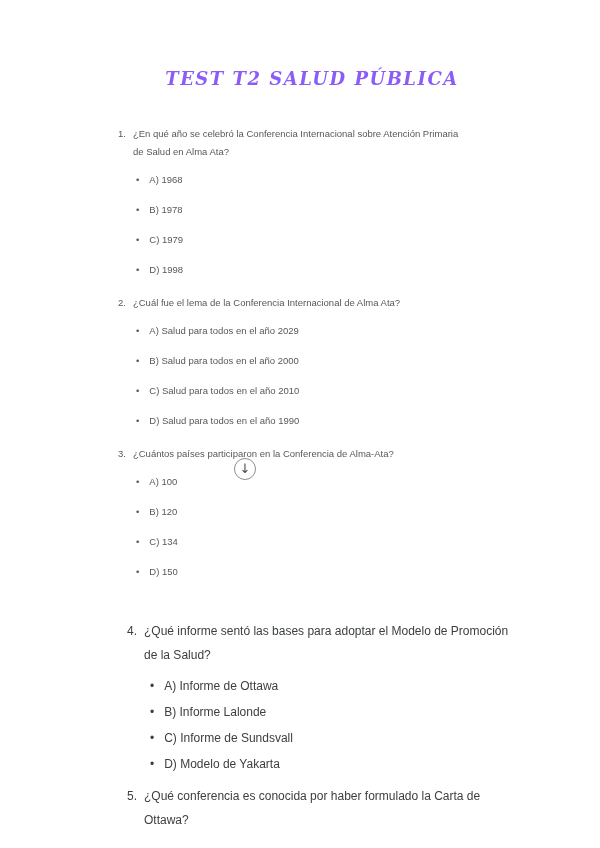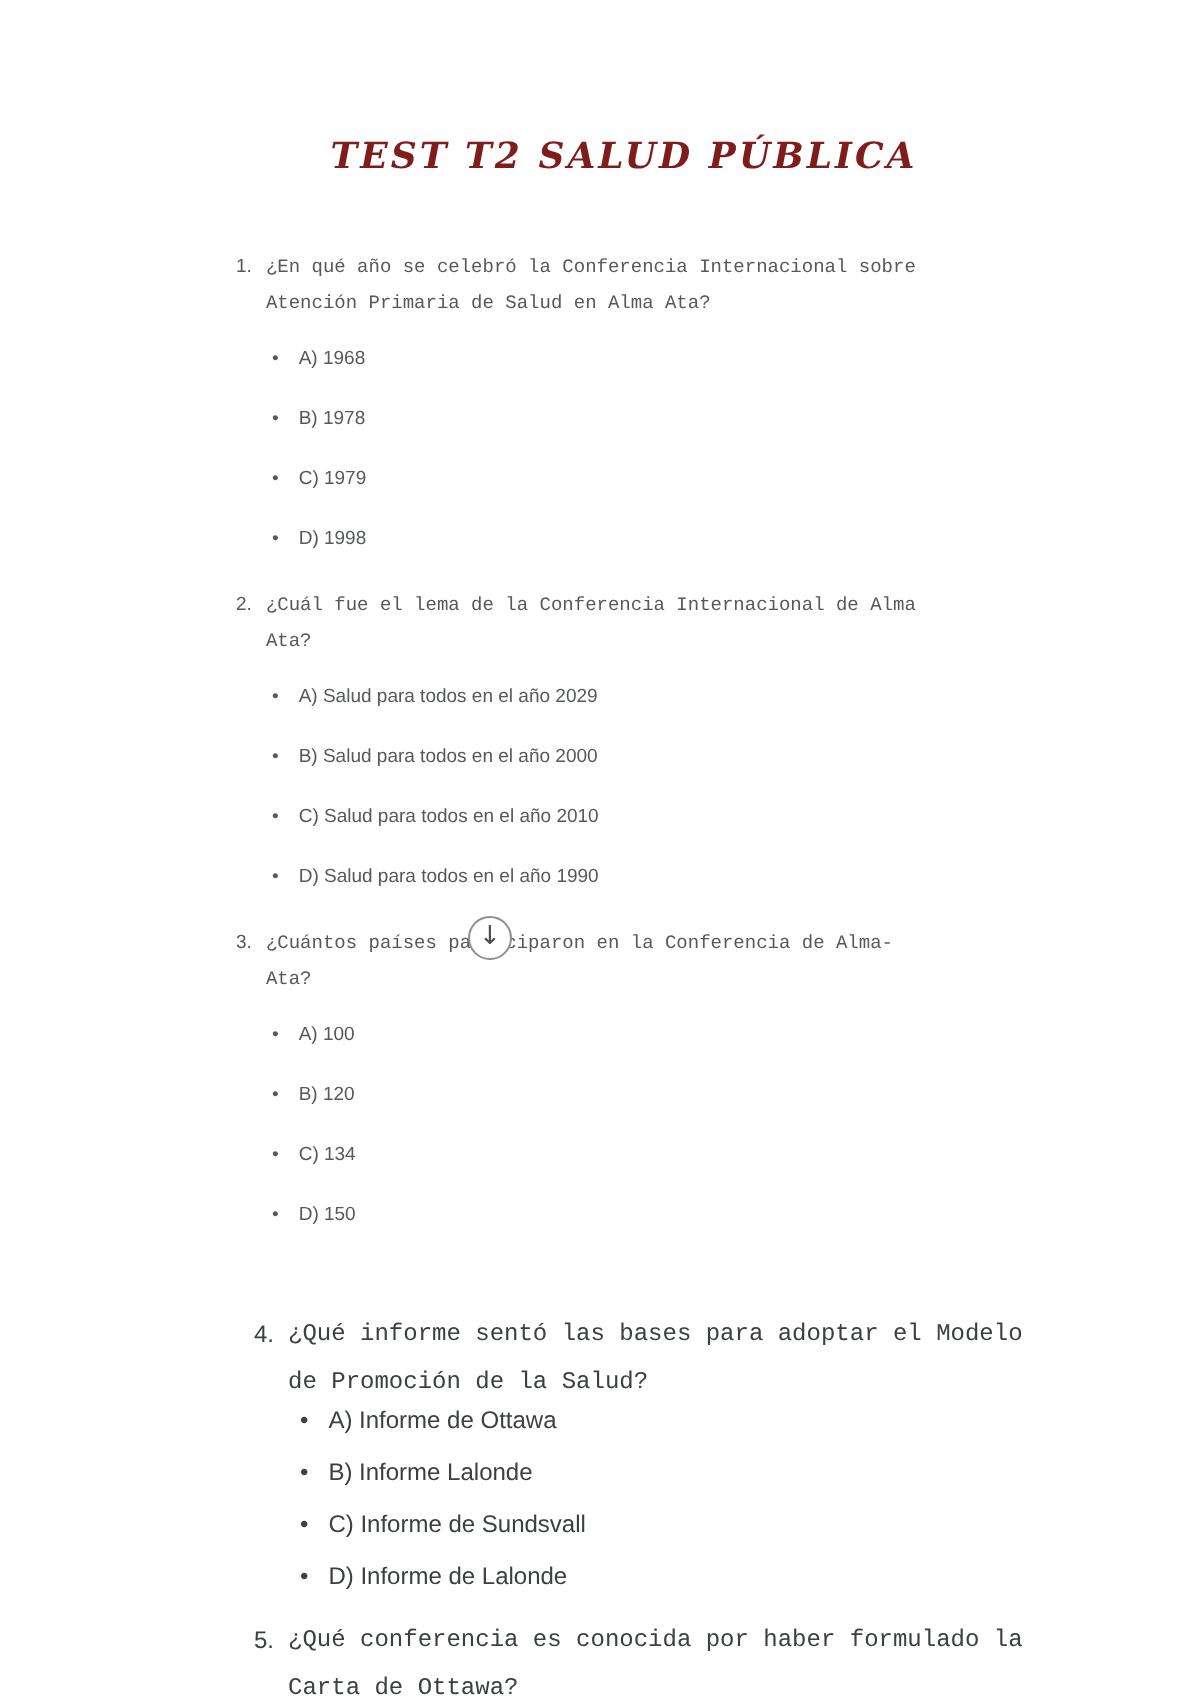--- a/index.html
+++ b/index.html
@@ -12,43 +12,43 @@
     color: #3d3d3d;
   }
   .doc-title {
     margin-top: 68px;
     text-align: center;
     font-family: "DejaVu Serif", serif;
     font-style: italic;
     font-weight: bold;
     font-size: 18px;
     letter-spacing: 1.5px;
-    color: #7f1d1d;
+    color: #8b5cf6;
     margin-left: 24px;
   }
   .questions { padding-left: 118px; padding-right: 40px; }
 
   .question { margin-top: 18px; }
   .q-head { display: flex; }
   .q-num { flex: 0 0 auto; margin-right: 7px; }
-  .q-text { display: inline-block; font-family: Liberation Mono, monospace; }
+  .q-text { display: inline-block; }
 
   
   .q-small { font-size: 9.5px; color: #55585c; }
   .q-small .q-head { line-height: 1.9; }
   .q-small .q-text { max-width: 330px; }
   .q-small .options { margin-top: 13px; margin-left: 18px; }
   .q-small .options li { margin-bottom: 19px; text-align: center; }
   .q-first { margin-top: 36px; }
 
   
   .q-large { font-size: 12px; color: #3c4043; padding-left: 9px; }
   .q-large .q-head { line-height: 2.0; }
   .q-large .q-text { max-width: 380px; }
-  .q-large .options { margin-top: 0; margin-left: 23px; text-align: center; }
+  .q-large .options { margin-top: 12px; margin-left: 23px; text-align: center; }
   .q-large .options li { margin-bottom: 11px; line-height: 1.25; }
   .q-large-first { margin-top: 42px; }
   .q-large + .q-large { margin-top: 12px; }
 
   ul.options { list-style: none; }
   ul.options li { display: flex; align-items: baseline; }
   ul.options li::before {
     content: "\2022";
     margin-right: 10px;
     font-size: 1em;
@@ -150,21 +150,21 @@
       <li>
           <span>A) Informe de Ottawa</span>
         </li>
       <li>
           <span>B) Informe Lalonde</span>
         </li>
       <li>
           <span>C) Informe de Sundsvall</span>
         </li>
       <li>
-          <span>D) Informe de Lalonde</span>
+          <span>D) Modelo de Yakarta</span>
         </li>
     </ul>
   </div>
 
   <div class="question q-large">
     <div class="q-head">
       <span class="q-num">5.</span>
       <span class="q-text">¿Qué conferencia es conocida por haber formulado la Carta de Ottawa?</span>
     </div>
 

